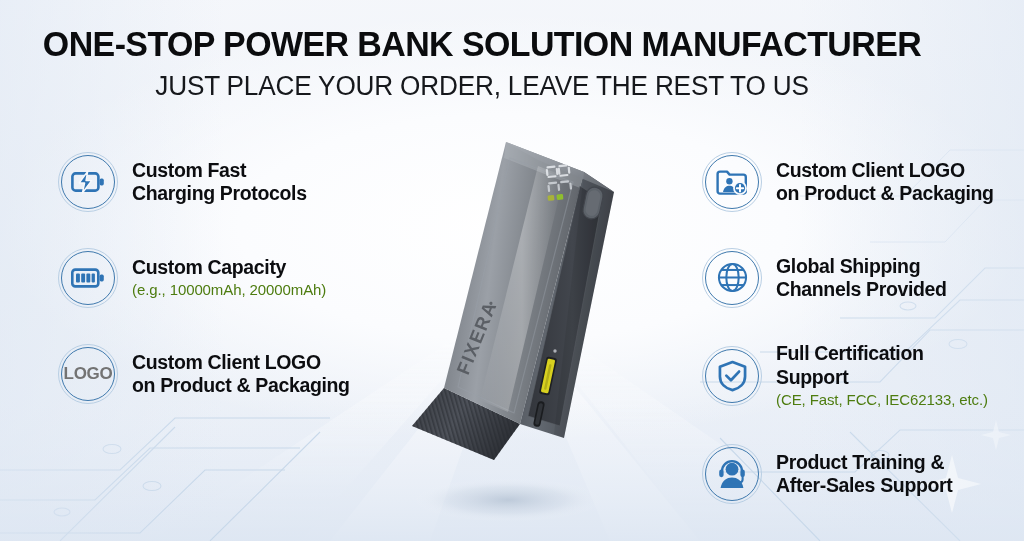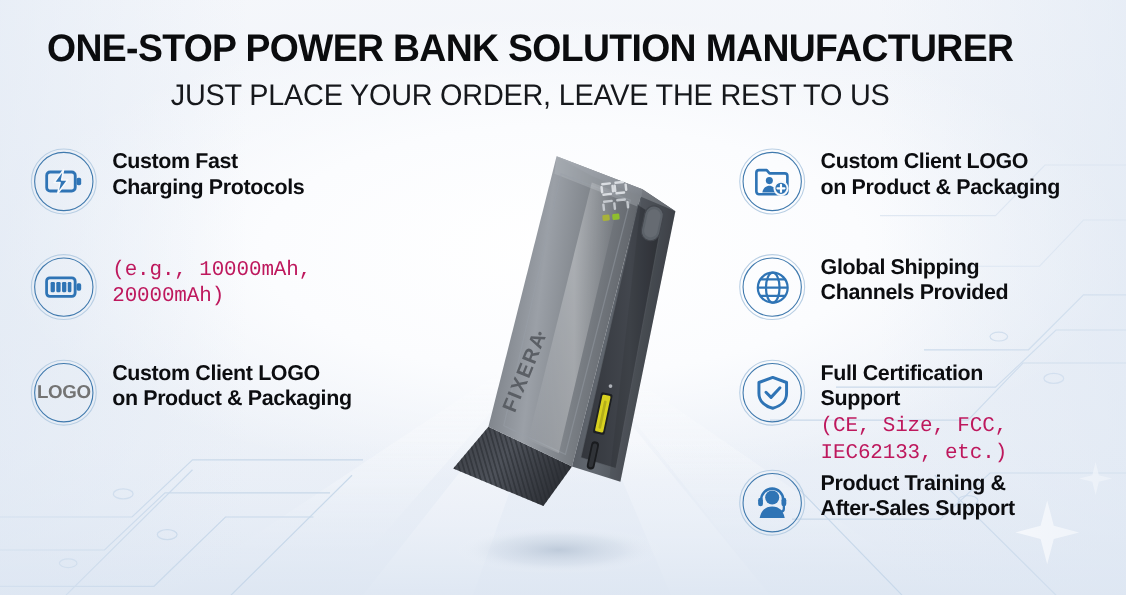--- a/index.html
+++ b/index.html
@@ -39,21 +39,21 @@
     letter-spacing:-0.2px; margin-top:7px;
     transform:scaleX(.97); transform-origin:center;
     white-space:nowrap;
   }
 
   
   .col { position:absolute; top:132px; width:350px; z-index:6; }
   #col-left  { left:28px;  }
   #col-right { left:672px; }
 
-  .feature { display:flex; align-items:flex-start; height:96px; }
+  .feature { display:flex; align-items:center; height:96px;margin-left:30px; }
   .feature.tall { height:100px; }
 
   .icon-badge {
     flex:0 0 auto; width:60px; height:60px; position:relative;
     margin-top:3px;
   }
   .icon-badge .ring-outer {
     position:absolute; inset:0; border-radius:50%;
     border:1.6px solid #b9cfe4;
   }
@@ -70,22 +70,22 @@
     font-size:17px; font-weight:700; color:#737373;
     letter-spacing:-0.3px;
   }
 
   .feature-text { margin-left:14px; padding-top:4px; }
   .feature-title {
     font-size:19.5px; font-weight:700; color:#0c0d10;
     line-height:1.19; letter-spacing:-0.35px; white-space:pre-line;
   }
   .feature-sub {
-    font-size:19px; font-weight:400; color:#be185d;
-    line-height:1.25; letter-spacing:-0.1px; margin-top:2px;font-family:Liberation Mono, monospace;
+    font-size:15px; font-weight:400; color:#4d7c0f;
+    line-height:1.25; letter-spacing:-0.1px; margin-top:2px;
   }
 
   
   #product { position:absolute; left:388px; top:108px; width:250px; height:420px; z-index:5; }
   #product svg { display:block; }
 </style>
 </head>
 <body>
 
 <div id="bg-layer">
@@ -187,20 +187,21 @@
           <rect x="1.3" y="2.6" width="26" height="16.8" rx="3" fill="none" stroke="#2f74b5" stroke-width="2.6"></rect>
           <rect x="28.6" y="7.6" width="4.2" height="6.8" rx="1.6" fill="#2f74b5"></rect>
           <rect x="5.0" y="6.4" width="3.9" height="9.2" rx="1" fill="#2f74b5"></rect>
           <rect x="10.2" y="6.4" width="3.9" height="9.2" rx="1" fill="#2f74b5"></rect>
           <rect x="15.4" y="6.4" width="3.9" height="9.2" rx="1" fill="#2f74b5"></rect>
           <rect x="20.6" y="6.4" width="3.3" height="9.2" rx="1" fill="#2f74b5"></rect>
         </svg>
       </div>
     </div>
     <div class="feature-text">
+      <div class="feature-title">Custom Capacity</div>
       <div class="feature-sub">(e.g., 10000mAh, 20000mAh)</div>
     </div>
   </div>
 
 
   <div class="feature">
     <div class="icon-badge">
       <div class="ring-outer"></div>
       <div class="ring-inner"></div>
       <div class="glyph">
@@ -267,21 +268,21 @@
         <svg width="29" height="32" viewBox="0 0 30 32">
           <path d="M15 1.6 L28 6.4 V16.4 C28 24.0 22.2 28.8 15 30.6
                    C7.8 28.8 2 24.0 2 16.4 V6.4 Z" fill="none" stroke="#2f74b5" stroke-width="2.8" stroke-linejoin="round"></path>
           <path d="M8.6 15.6 L13.4 20.4 L21.8 11.4" fill="none" stroke="#2f74b5" stroke-width="2.8" stroke-linecap="round" stroke-linejoin="round"></path>
         </svg>
       </div>
     </div>
     <div class="feature-text">
       <div class="feature-title">Full Certification
 Support</div>
-      <div class="feature-sub">(CE, Size, FCC, IEC62133, etc.)</div>
+      <div class="feature-sub">(CE, Fast, FCC, IEC62133, etc.)</div>
     </div>
   </div>
 
   <div class="feature">
     <div class="icon-badge">
       <div class="ring-outer"></div>
       <div class="ring-inner"></div>
       <div class="glyph">
         <svg width="32" height="30" viewBox="0 0 32 30">
           <circle cx="16" cy="10.2" r="6.4" fill="#2f74b5"></circle>

